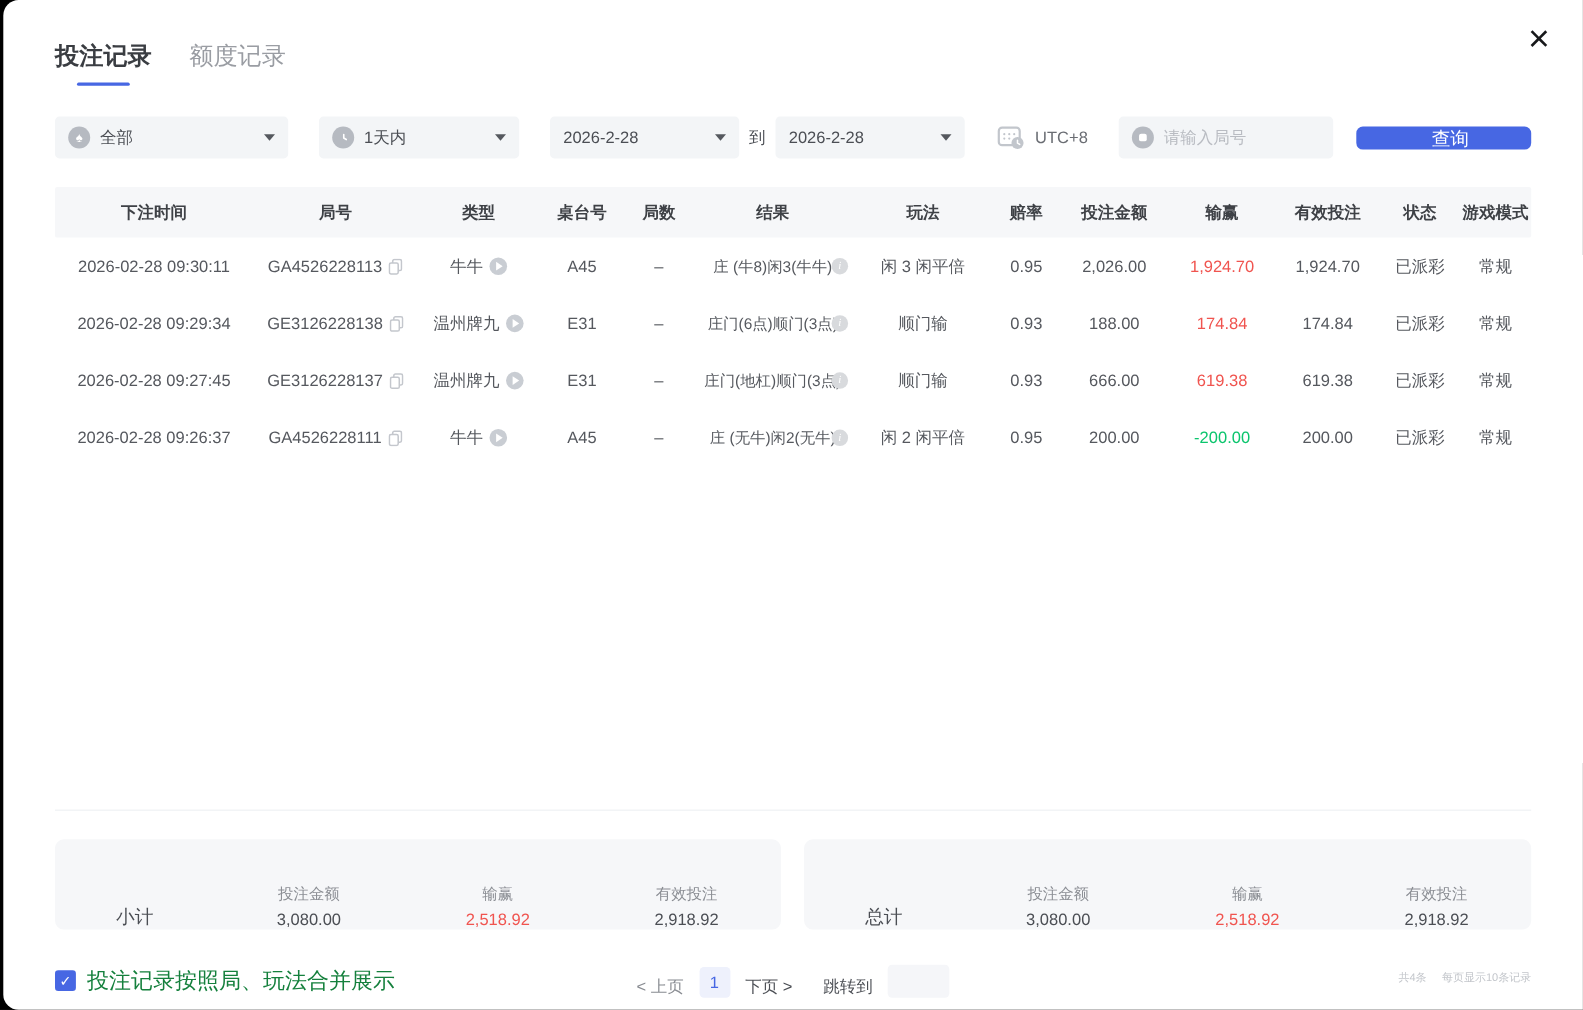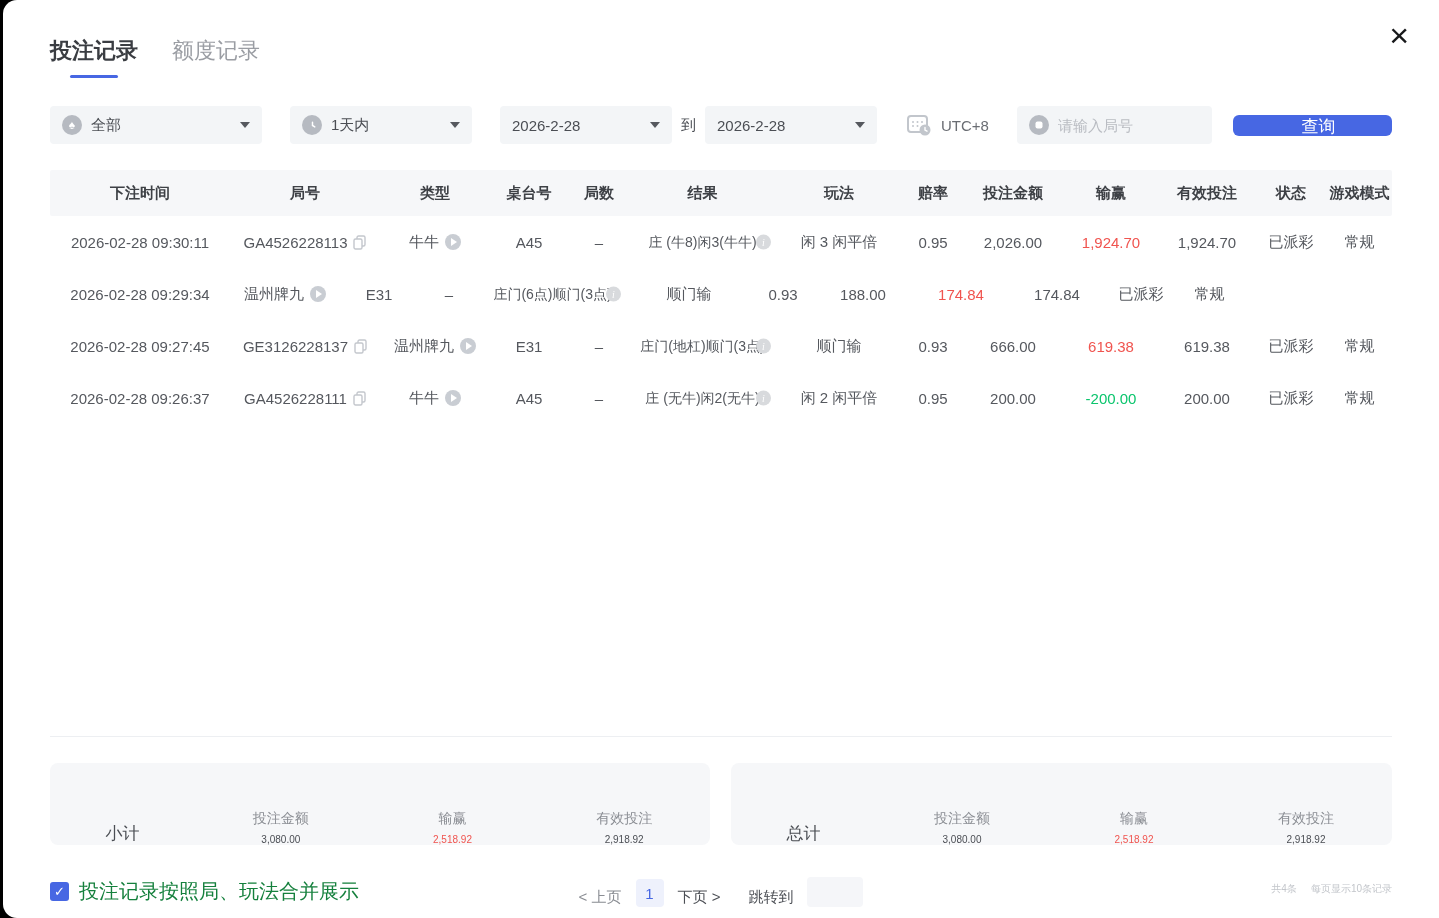--- a/index.html
+++ b/index.html
@@ -64,21 +64,21 @@
   .win-neg { color:#0bc56d; }
 
   
   .summary { position:absolute; left:47px; top:763px; width:1342px; height:82px;
              display:flex; justify-content:space-between; }
   .card { background:#f6f7f9; border-radius:8px; height:82px; display:flex; align-items:flex-end; }
   .card1 { width:660px; } .card2 { width:661px; }
   .card .biglabel { width:145px; text-align:center; font-size:17px; color:#4b4e54; }
   .card .col { flex:1; text-align:center; }
   .card .col .lab { font-size:14px; color:#8b8e94; margin-bottom:6px; }
-  .card .col .val { font-size:10px; color:#4b4e54; }
+  .card .col .val { font-size:15px; color:#4b4e54; }
   .card .col .val.red { color:#f0544f; }
 
   
   .footer { position:absolute; left:0; top:874px; width:1436px; height:36px; }
   .merge { position:absolute; left:47px; top:4px; display:flex; align-items:center; gap:10px; }
   .checkbox { width:19px; height:19px; border-radius:3px; background:#4767e3; color:#fff;
               font-size:13px; display:flex; align-items:center; justify-content:center; cursor:pointer; }
   .merge .lab { font-size:20px; color:#15803d; }
   .pager { position:absolute; left:0; width:100%; top:3px; display:flex; justify-content:center;
            align-items:flex-end; gap:14px; }
@@ -204,20 +204,29 @@
       <div class="cell c8">0.95</div>
       <div class="cell c9">2,026.00</div>
       <div class="cell c10 win-pos">1,924.70</div>
       <div class="cell c11">1,924.70</div>
       <div class="cell c12">已派彩</div>
       <div class="cell c13">常规</div>
     </div>
 
     <div class="trow">
       <div class="cell c1">2026-02-28 09:29:34</div>
+      <div class="cell c2">
+        <span>GE3126228138</span>
+        <span class="copy-icon">
+          <svg width="13" height="15" viewBox="0 0 13 15">
+              <rect x="1" y="4" width="8" height="10" rx="1.5" fill="none" stroke="#c4c7cd" stroke-width="1.4"></rect>
+              <path d="M4 4 V2.5 A1.5 1.5 0 0 1 5.5 1 H10.5 A1.5 1.5 0 0 1 12 2.5 V9.5 A1.5 1.5 0 0 1 10.5 11 H9" fill="none" stroke="#c4c7cd" stroke-width="1.4"></path>
+            </svg>
+        </span>
+      </div>
       <div class="cell c3">
         <span>温州牌九</span>
         <span class="play-icon">
             <i></i>
           </span>
       </div>
       <div class="cell c4">E31</div>
       <div class="cell c5">–</div>
       <div class="cell c6 result">
         <span>庄门(6点)</span>

